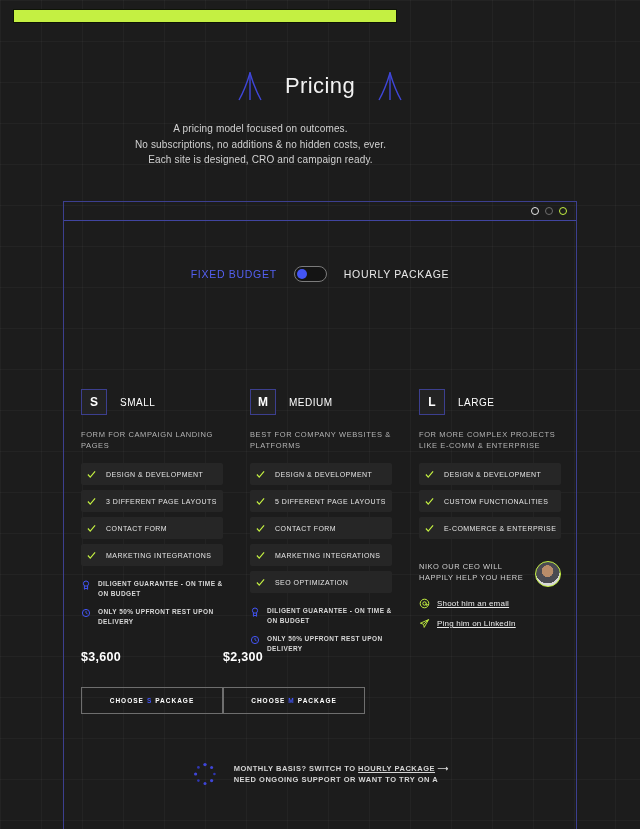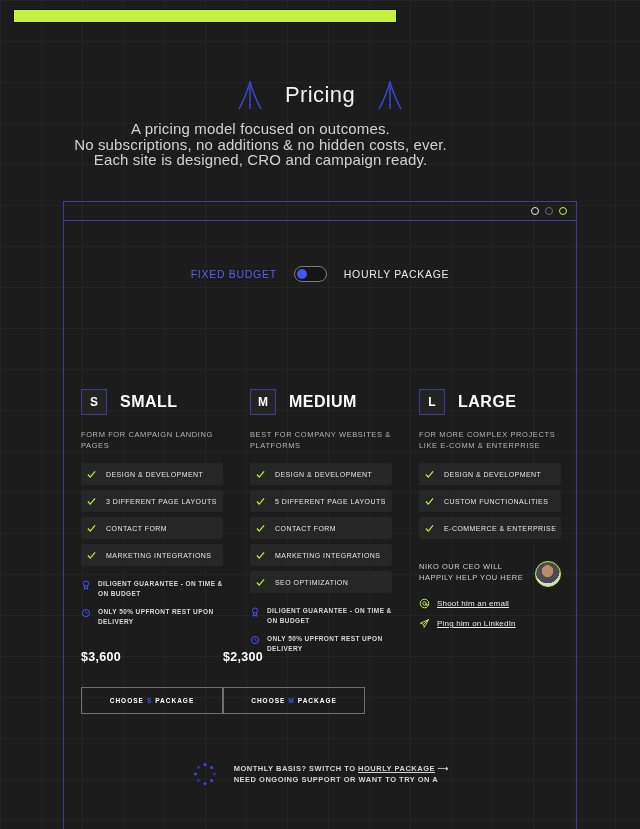--- a/index.html
+++ b/index.html
@@ -32,41 +32,41 @@
   .progress-fill {
     height: 100%;
     width: 62.5%;
     background: #c4f042;
     border: 1px solid #0e1405;
   }
 
   
   .heading-row {
     position: absolute;
-    left: 0; top: 80px;
+    left: 0; top: 71px;
     width: 640px;
     display: flex;
     align-items: center;
     justify-content: center;
     gap: 22px;
   }
   .heading-title {
     font-size: 22px;
     font-weight: 400;
     color: #f2f2f2;
     letter-spacing: 0.4px;
   }
   .peak-icon { width: 26px; height: 30px; display: block; }
 
   .subhead {
     position: absolute;
     left: 0; top: 121px;
     width: 521px;
     text-align: center;
-    font-size: 15px;
+    font-size: 10px;
     line-height: 15.5px;
     color: #d2d2d2;
     letter-spacing: 0.15px;
   }
 
   
   .window {
     position: absolute;
     left: 63px; top: 201px;
     width: 514px; height: 711px;
@@ -149,21 +149,21 @@
 
   .plan-head { display: flex; align-items: center; gap: 13px; }
   .plan-badge {
     width: 26px; height: 26px;
     border: 1px solid #3c3f8f;
     background: #232323;
     display: flex; align-items: center; justify-content: center;
     font-size: 12px; font-weight: 700; color: #ffffff;
   }
   .plan-name {
-    font-size: 16px; font-weight: 700; color: #ffffff;
+    font-size: 10px; font-weight: 400; color: #ffffff;
     letter-spacing: 0.5px;
   }
   .plan-desc {
     margin-top: 14px;
     font-size: 7.5px;
     line-height: 11px;
     color: #b4b4b4;
     letter-spacing: 0.6px;
   }
 

